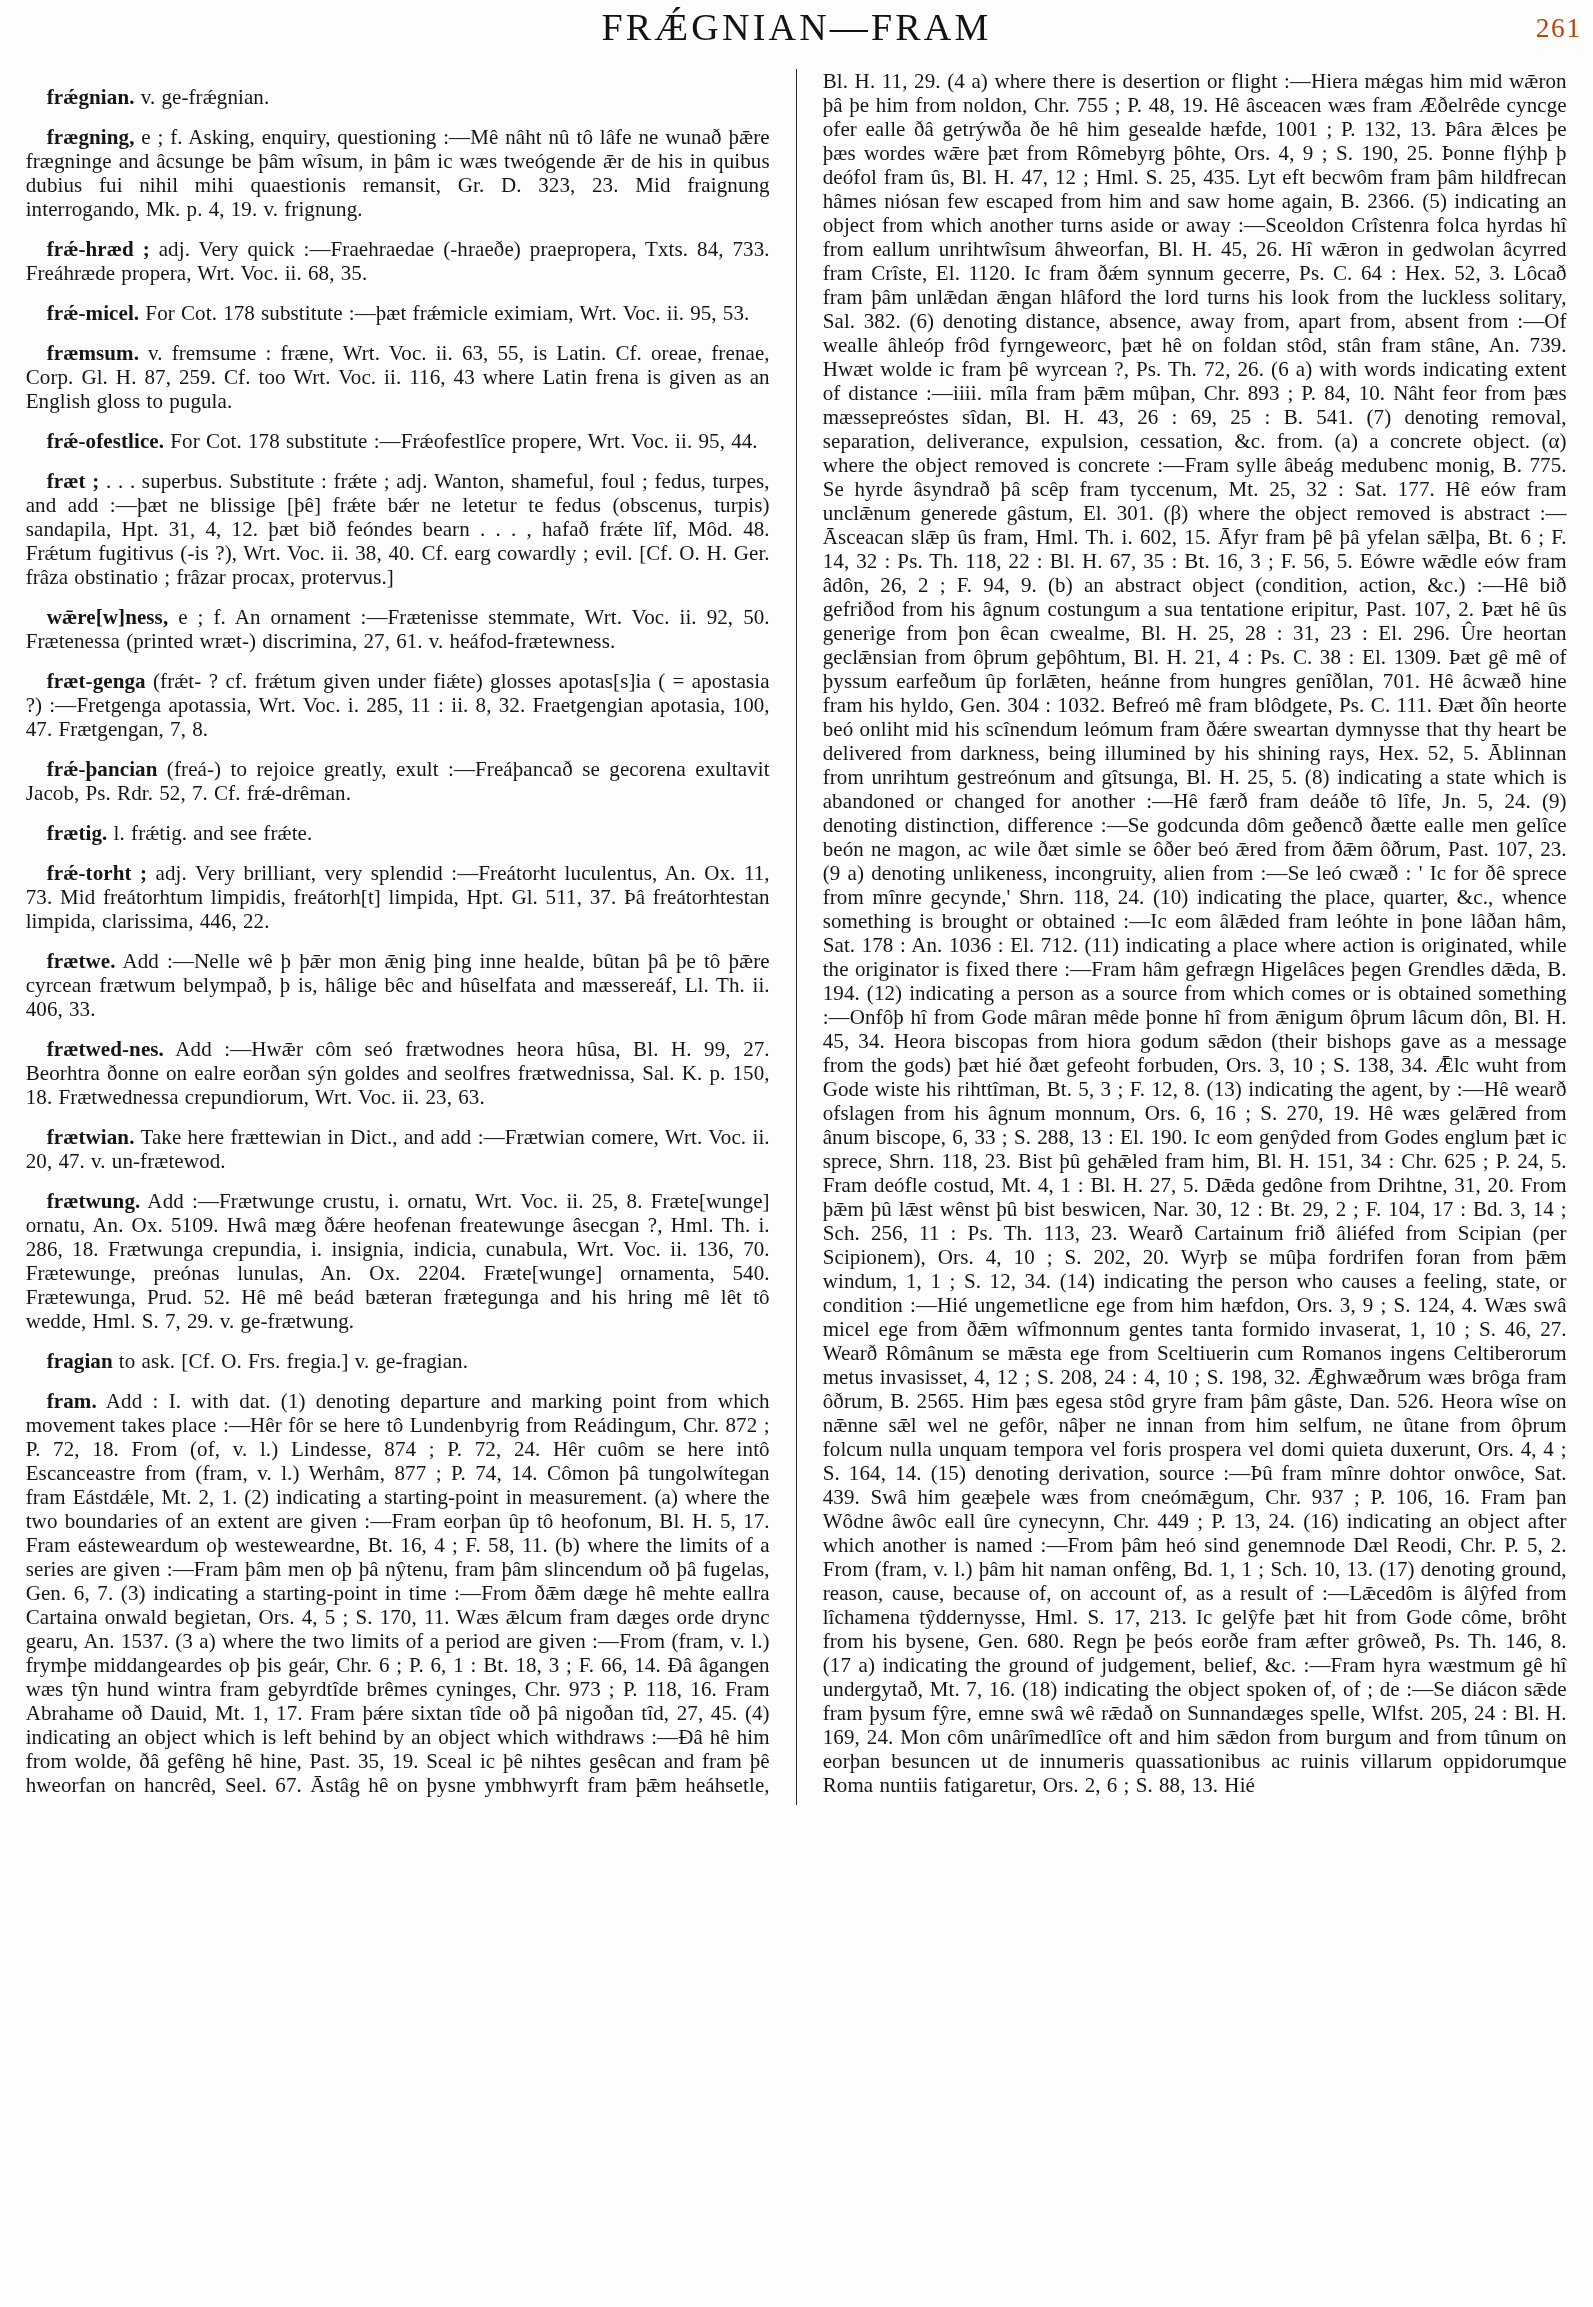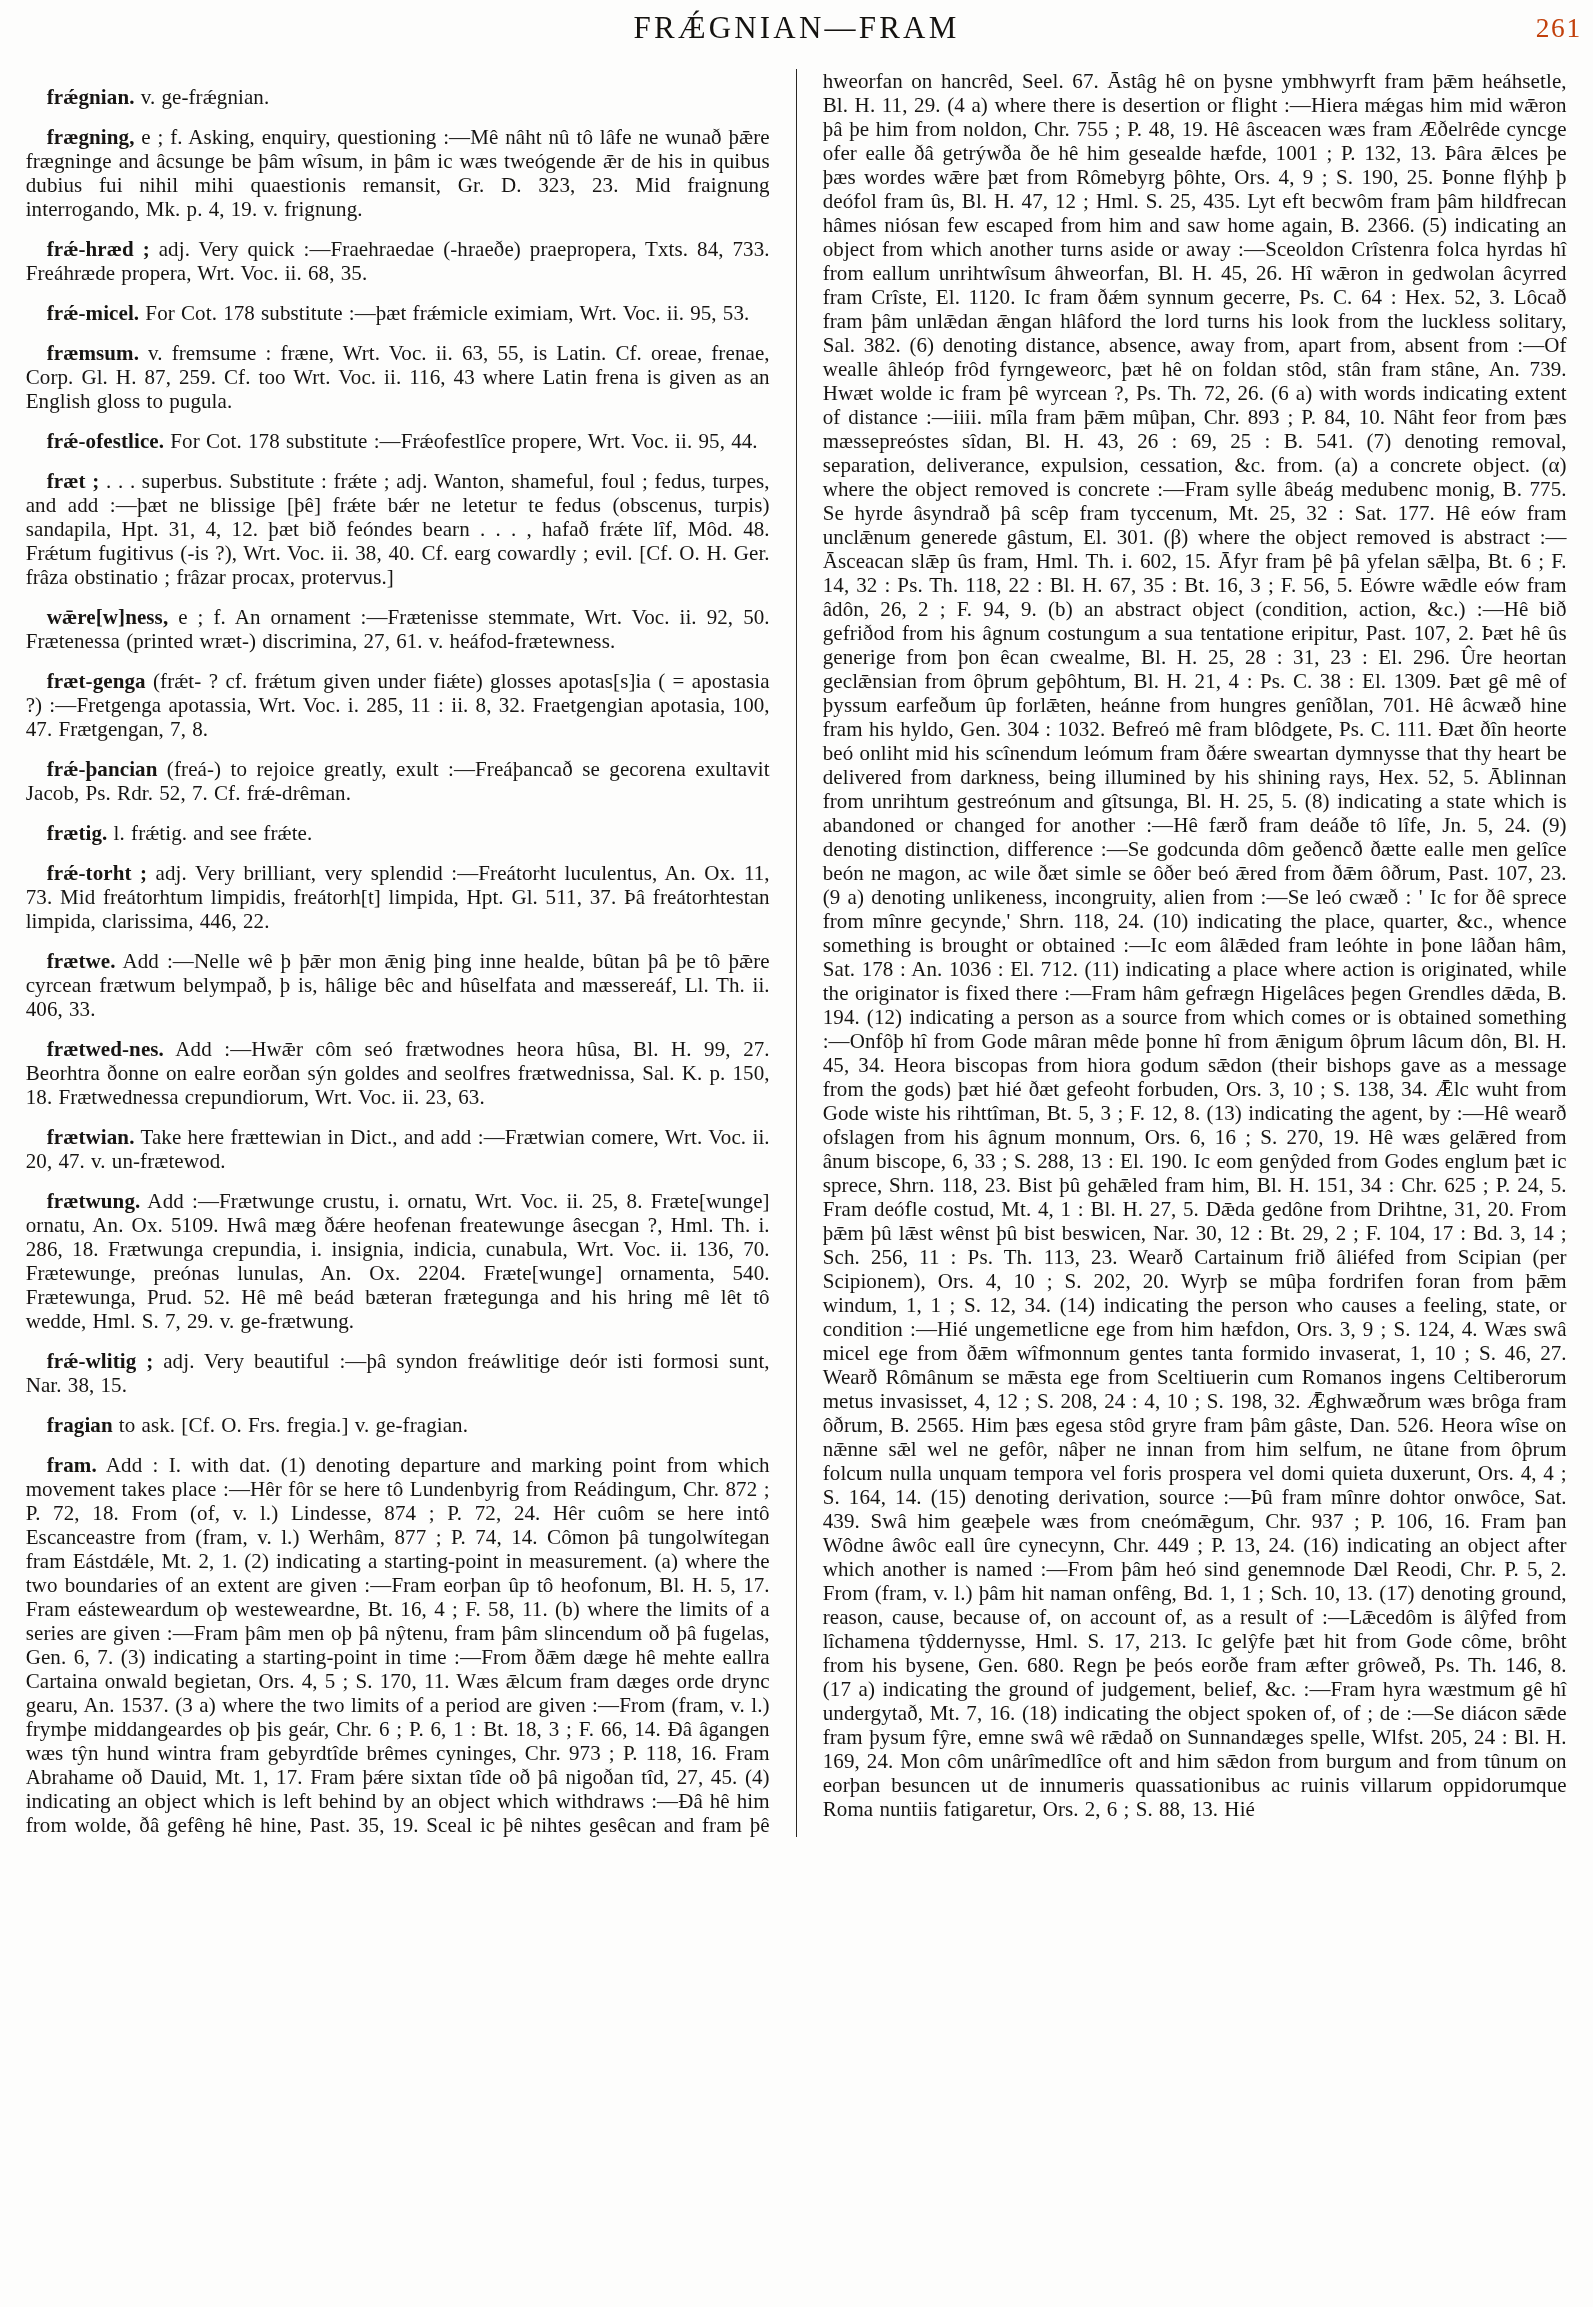--- a/index.html
+++ b/index.html
@@ -16,21 +16,21 @@
   .page-header {
     position: absolute;
     top: 9.7px;
     left: 0;
     width: 100%;
     height: 48px;
   }
   .running-title {
     display: block;
     text-align: center;
-    font-size: 31px;
+    font-size: 38px;
     letter-spacing: 3.2px;
     line-height: 35px;
     color: #151310;
   }
   .page-number {
     position: absolute;
     right: 11.3px;
     top: 3.2px;
     font-size: 27.4px;
     letter-spacing: 1.6px;
@@ -77,19 +77,18 @@
       <p class="entry"><b class="headword">fræt ;</b> . . . superbus. Substitute : frǽte ; adj. Wanton, shameful, foul ; fedus, turpes, and add :—þæt ne blissige [þê] frǽte bǽr ne letetur te fedus (obscenus, turpis) sandapila, Hpt. 31, 4, 12. þæt bið feóndes bearn . . . , hafað frǽte lîf, Môd. 48. Frǽtum fugitivus (-is ?), Wrt. Voc. ii. 38, 40. Cf. earg cowardly ; evil. [Cf. O. H. Ger. frâza obstinatio ; frâzar procax, protervus.]</p>
       <p class="entry"><b class="headword">wǣre[w]ness,</b> e ; f. An ornament :—Frætenisse stemmate, Wrt. Voc. ii. 92, 50. Frætenessa (printed wræt-) discrimina, 27, 61. v. heáfod-frætewness.</p>
       <p class="entry"><b class="headword">fræt-genga</b> (frǽt- ? cf. frǽtum given under fiǽte) glosses apotas[s]ia ( = apostasia ?) :—Fretgenga apotassia, Wrt. Voc. i. 285, 11 : ii. 8, 32. Fraetgengian apotasia, 100, 47. Frætgengan, 7, 8.</p>
       <p class="entry"><b class="headword">frǽ-þancian</b> (freá-) to rejoice greatly, exult :—Freáþancað se gecorena exultavit Jacob, Ps. Rdr. 52, 7. Cf. frǽ-drêman.</p>
       <p class="entry"><b class="headword">frætig.</b> l. frǽtig. and see frǽte.</p>
       <p class="entry"><b class="headword">frǽ-torht ;</b> adj. Very brilliant, very splendid :—Freátorht luculentus, An. Ox. 11, 73. Mid freátorhtum limpidis, freátorh[t] limpida, Hpt. Gl. 511, 37. Þâ freátorhtestan limpida, clarissima, 446, 22.</p>
       <p class="entry"><b class="headword">frætwe.</b> Add :—Nelle wê þ þǣr mon ǣnig þing inne healde, bûtan þâ þe tô þǣre cyrcean frætwum belympað, þ is, hâlige bêc and hûselfata and mæssereáf, Ll. Th. ii. 406, 33.</p>
       <p class="entry"><b class="headword">frætwed-nes.</b> Add :—Hwǣr côm seó frætwodnes heora hûsa, Bl. H. 99, 27. Beorhtra ðonne on ealre eorðan sýn goldes and seolfres frætwednissa, Sal. K. p. 150, 18. Frætwednessa crepundiorum, Wrt. Voc. ii. 23, 63.</p>
       <p class="entry"><b class="headword">frætwian.</b> Take here frættewian in Dict., and add :—Frætwian comere, Wrt. Voc. ii. 20, 47. v. un-frætewod.</p>
       <p class="entry"><b class="headword">frætwung.</b> Add :—Frætwunge crustu, i. ornatu, Wrt. Voc. ii. 25, 8. Fræte[wunge] ornatu, An. Ox. 5109. Hwâ mæg ðǽre heofenan freatewunge âsecgan ?, Hml. Th. i. 286, 18. Frætwunga crepundia, i. insignia, indicia, cunabula, Wrt. Voc. ii. 136, 70. Frætewunge, preónas lunulas, An. Ox. 2204. Fræte[wunge] ornamenta, 540. Frætewunga, Prud. 52. Hê mê beád bæteran frætegunga and his hring mê lêt tô wedde, Hml. S. 7, 29. v. ge-frætwung.</p>
-      <p class="entry"><b class="headword">frǽ-wlitig ;</b> adj. Very beautiful :—þâ syndon freáwlitige deór isti formosi sunt, Nar. 38, 15.</p>
       <p class="entry"><b class="headword">fragian</b> to ask. [Cf. O. Frs. fregia.] v. ge-fragian.</p>
       <p class="entry"><b class="headword">fram.</b> Add : I. with dat. (1) denoting departure and marking point from which movement takes place :—Hêr fôr se here tô Lundenbyrig from Reádingum, Chr. 872 ; P. 72, 18. From (of, v. l.) Lindesse, 874 ; P. 72, 24. Hêr cuôm se here intô Escanceastre from (fram, v. l.) Werhâm, 877 ; P. 74, 14. Cômon þâ tungolwítegan fram Eástdǽle, Mt. 2, 1. (2) indicating a starting-point in measurement. (a) where the two boundaries of an extent are given :—Fram eorþan ûp tô heofonum, Bl. H. 5, 17. Fram eásteweardum oþ westeweardne, Bt. 16, 4 ; F. 58, 11. (b) where the limits of a series are given :—Fram þâm men oþ þâ nŷtenu, fram þâm slincendum oð þâ fugelas, Gen. 6, 7. (3) indicating a starting-point in time :—From ðǣm dæge hê mehte eallra Cartaina onwald begietan, Ors. 4, 5 ; S. 170, 11. Wæs ǣlcum fram dæges orde drync gearu, An. 1537. (3 a) where the two limits of a period are given :—From (fram, v. l.) frymþe middangeardes oþ þis geár, Chr. 6 ; P. 6, 1 : Bt. 18, 3 ; F. 66, 14. Ðâ âgangen wæs tŷn hund wintra fram gebyrdtîde brêmes cyninges, Chr. 973 ; P. 118, 16. Fram Abrahame oð Dauid, Mt. 1, 17. Fram þǽre sixtan tîde oð þâ nigoðan tîd, 27, 45. (4) indicating an object which is left behind by an object which withdraws :—Ðâ hê him from wolde, ðâ gefêng hê hine, Past. 35, 19. Sceal ic þê nihtes gesêcan and fram þê hweorfan on hancrêd, Seel. 67. Āstâg hê on þysne ymbhwyrft fram þǣm heáhsetle, Bl. H. 11, 29. (4 a) where there is desertion or flight :—Hiera mǽgas him mid wǣron þâ þe him from noldon, Chr. 755 ; P. 48, 19. Hê âsceacen wæs fram Æðelrêde cyncge ofer ealle ðâ getrýwða ðe hê him gesealde hæfde, 1001 ; P. 132, 13. Þâra ǣlces þe þæs wordes wǣre þæt from Rômebyrg þôhte, Ors. 4, 9 ; S. 190, 25. Þonne flýhþ þ deófol fram ûs, Bl. H. 47, 12 ; Hml. S. 25, 435. Lyt eft becwôm fram þâm hildfrecan hâmes niósan few escaped from him and saw home again, B. 2366. (5) indicating an object from which another turns aside or away :—Sceoldon Crîstenra folca hyrdas hî from eallum unrihtwîsum âhweorfan, Bl. H. 45, 26. Hî wǣron in gedwolan âcyrred fram Crîste, El. 1120. Ic fram ðǽm synnum gecerre, Ps. C. 64 : Hex. 52, 3. Lôcað fram þâm unlǣdan ǣngan hlâford the lord turns his look from the luckless solitary, Sal. 382. (6) denoting distance, absence, away from, apart from, absent from :—Of wealle âhleóp frôd fyrngeweorc, þæt hê on foldan stôd, stân fram stâne, An. 739. Hwæt wolde ic fram þê wyrcean ?, Ps. Th. 72, 26. (6 a) with words indicating extent of distance :—iiii. mîla fram þǣm mûþan, Chr. 893 ; P. 84, 10. Nâht feor from þæs mæssepreóstes sîdan, Bl. H. 43, 26 : 69, 25 : B. 541. (7) denoting removal, separation, deliverance, expulsion, cessation, &amp;c. from. (a) a concrete object. (α) where the object removed is concrete :—Fram sylle âbeág medubenc monig, B. 775. Se hyrde âsyndrað þâ scêp fram tyccenum, Mt. 25, 32 : Sat. 177. Hê eów fram unclǣnum generede gâstum, El. 301. (β) where the object removed is abstract :—Āsceacan slǣp ûs fram, Hml. Th. i. 602, 15. Āfyr fram þê þâ yfelan sǣlþa, Bt. 6 ; F. 14, 32 : Ps. Th. 118, 22 : Bl. H. 67, 35 : Bt. 16, 3 ; F. 56, 5. Eówre wǣdle eów fram âdôn, 26, 2 ; F. 94, 9. (b) an abstract object (condition, action, &amp;c.) :—Hê bið gefriðod from his âgnum costungum a sua tentatione eripitur, Past. 107, 2. Þæt hê ûs generige from þon êcan cwealme, Bl. H. 25, 28 : 31, 23 : El. 296. Ûre heortan geclǣnsian from ôþrum geþôhtum, Bl. H. 21, 4 : Ps. C. 38 : El. 1309. Þæt gê mê of þyssum earfeðum ûp forlǣten, heánne from hungres genîðlan, 701. Hê âcwæð hine fram his hyldo, Gen. 304 : 1032. Befreó mê fram blôdgete, Ps. C. 111. Ðæt ðîn heorte beó onliht mid his scînendum leómum fram ðǽre sweartan dymnysse that thy heart be delivered from darkness, being illumined by his shining rays, Hex. 52, 5. Āblinnan from unrihtum gestreónum and gîtsunga, Bl. H. 25, 5. (8) indicating a state which is abandoned or changed for another :—Hê færð fram deáðe tô lîfe, Jn. 5, 24. (9) denoting distinction, difference :—Se godcunda dôm geðencð ðætte ealle men gelîce beón ne magon, ac wile ðæt simle se ôðer beó ǣred from ðǣm ôðrum, Past. 107, 23. (9 a) denoting unlikeness, incongruity, alien from :—Se leó cwæð : ' Ic for ðê sprece from mînre gecynde,' Shrn. 118, 24. (10) indicating the place, quarter, &amp;c., whence something is brought or obtained :—Ic eom âlǣded fram leóhte in þone lâðan hâm, Sat. 178 : An. 1036 : El. 712. (11) indicating a place where action is originated, while the originator is fixed there :—Fram hâm gefrægn Higelâces þegen Grendles dǣda, B. 194. (12) indicating a person as a source from which comes or is obtained something :—Onfôþ hî from Gode mâran mêde þonne hî from ǣnigum ôþrum lâcum dôn, Bl. H. 45, 34. Heora biscopas from hiora godum sǣdon (their bishops gave as a message from the gods) þæt hié ðæt gefeoht forbuden, Ors. 3, 10 ; S. 138, 34. Ǣlc wuht from Gode wiste his rihttîman, Bt. 5, 3 ; F. 12, 8. (13) indicating the agent, by :—Hê wearð ofslagen from his âgnum monnum, Ors. 6, 16 ; S. 270, 19. Hê wæs gelǣred from ânum biscope, 6, 33 ; S. 288, 13 : El. 190. Ic eom genŷded from Godes englum þæt ic sprece, Shrn. 118, 23. Bist þû gehǣled fram him, Bl. H. 151, 34 : Chr. 625 ; P. 24, 5. Fram deófle costud, Mt. 4, 1 : Bl. H. 27, 5. Dǣda gedône from Drihtne, 31, 20. From þǣm þû lǣst wênst þû bist beswicen, Nar. 30, 12 : Bt. 29, 2 ; F. 104, 17 : Bd. 3, 14 ; Sch. 256, 11 : Ps. Th. 113, 23. Wearð Cartainum frið âliéfed from Scipian (per Scipionem), Ors. 4, 10 ; S. 202, 20. Wyrþ se mûþa fordrifen foran from þǣm windum, 1, 1 ; S. 12, 34. (14) indicating the person who causes a feeling, state, or condition :—Hié ungemetlicne ege from him hæfdon, Ors. 3, 9 ; S. 124, 4. Wæs swâ micel ege from ðǣm wîfmonnum gentes tanta formido invaserat, 1, 10 ; S. 46, 27. Wearð Rômânum se mǣsta ege from Sceltiuerin cum Romanos ingens Celtiberorum metus invasisset, 4, 12 ; S. 208, 24 : 4, 10 ; S. 198, 32. Ǣghwæðrum wæs brôga fram ôðrum, B. 2565. Him þæs egesa stôd gryre fram þâm gâste, Dan. 526. Heora wîse on nǣnne sǣl wel ne gefôr, nâþer ne innan from him selfum, ne ûtane from ôþrum folcum nulla unquam tempora vel foris prospera vel domi quieta duxerunt, Ors. 4, 4 ; S. 164, 14. (15) denoting derivation, source :—Þû fram mînre dohtor onwôce, Sat. 439. Swâ him geæþele wæs from cneómǣgum, Chr. 937 ; P. 106, 16. Fram þan Wôdne âwôc eall ûre cynecynn, Chr. 449 ; P. 13, 24. (16) indicating an object after which another is named :—From þâm heó sind genemnode Dæl Reodi, Chr. P. 5, 2. From (fram, v. l.) þâm hit naman onfêng, Bd. 1, 1 ; Sch. 10, 13. (17) denoting ground, reason, cause, because of, on account of, as a result of :—Lǣcedôm is âlŷfed from lîchamena tŷddernysse, Hml. S. 17, 213. Ic gelŷfe þæt hit from Gode côme, brôht from his bysene, Gen. 680. Regn þe þeós eorðe fram æfter grôweð, Ps. Th. 146, 8. (17 a) indicating the ground of judgement, belief, &amp;c. :—Fram hyra wæstmum gê hî undergytað, Mt. 7, 16. (18) indicating the object spoken of, of ; de :—Se diácon sǣde fram þysum fŷre, emne swâ wê rǣdað on Sunnandæges spelle, Wlfst. 205, 24 : Bl. H. 169, 24. Mon côm unârîmedlîce oft and him sǣdon from burgum and from tûnum on eorþan besuncen ut de innumeris quassationibus ac ruinis villarum oppidorumque Roma nuntiis fatigaretur, Ors. 2, 6 ; S. 88, 13. Hié</p>
     </div>
 
 </div>
 
 
 </body></html>

